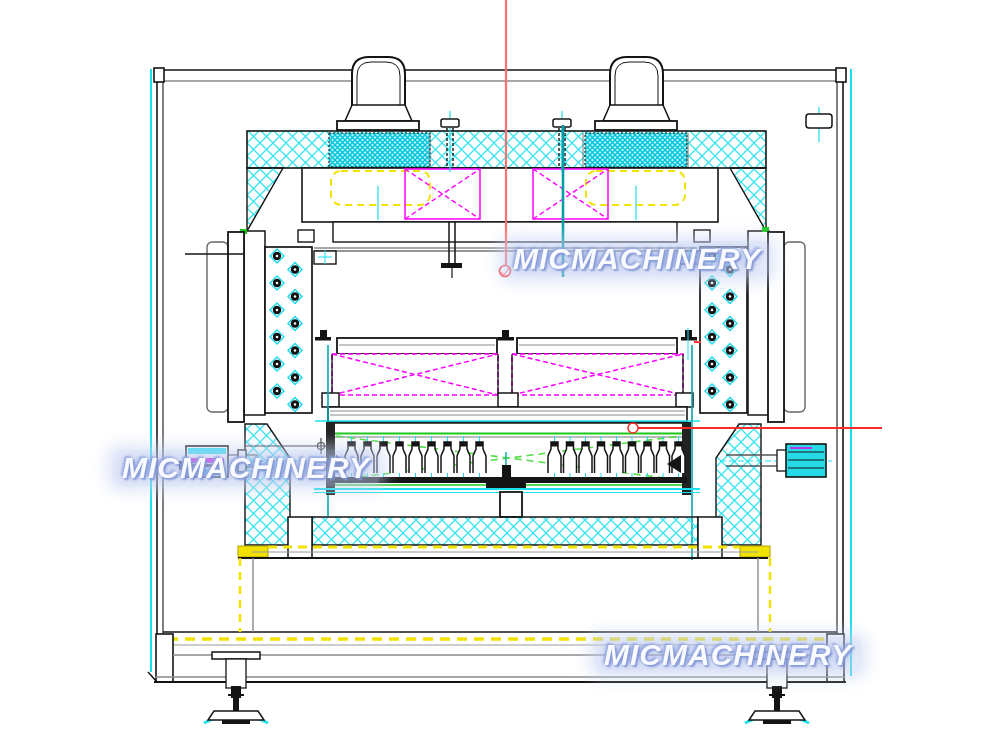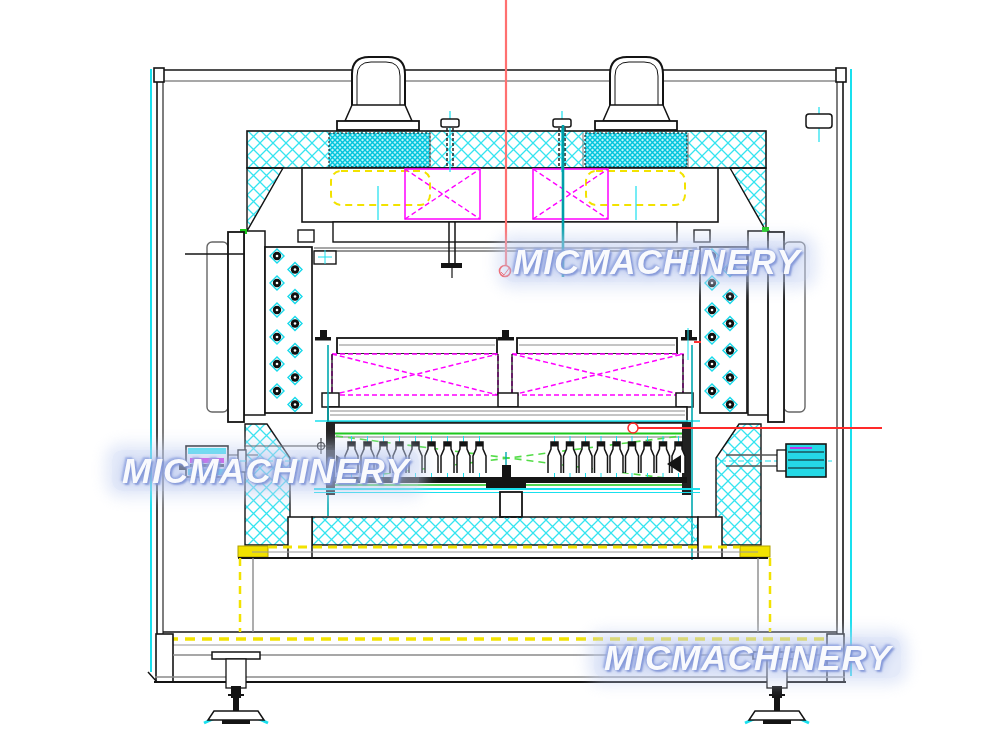--- a/index.html
+++ b/index.html
@@ -1,20 +1,20 @@
 <!DOCTYPE html>
 <html><head>
 <meta charset="utf-8">
 <style>
   html,body{margin:0;padding:0;background:#ffffff;}
   .stage{position:relative;width:1000px;height:751px;background:#ffffff;overflow:hidden;
          font-family:"Liberation Sans",sans-serif;}
   svg{position:absolute;left:0;top:0;}
   .wm{position:absolute;font-family:"Liberation Sans",sans-serif;font-style:italic;font-weight:bold;
-      font-size:35px;letter-spacing:1px;line-height:1;white-space:nowrap;
+      font-size:30px;letter-spacing:1px;line-height:1;white-space:nowrap;
       color:rgba(255,255,255,0.95);
       text-shadow:0 0 2px rgba(130,150,215,.95),2px 2px 2px rgba(130,150,215,.9),
                   -2px -2px 2px rgba(150,168,225,.75),0 0 12px rgba(150,170,230,.95);
       background:rgba(199,211,243,.48);
       box-shadow:0 0 14px 7px rgba(199,211,243,.48);
       border-radius:10px;padding:3px 10px;}
 </style>
 </head>
 <body>
 

